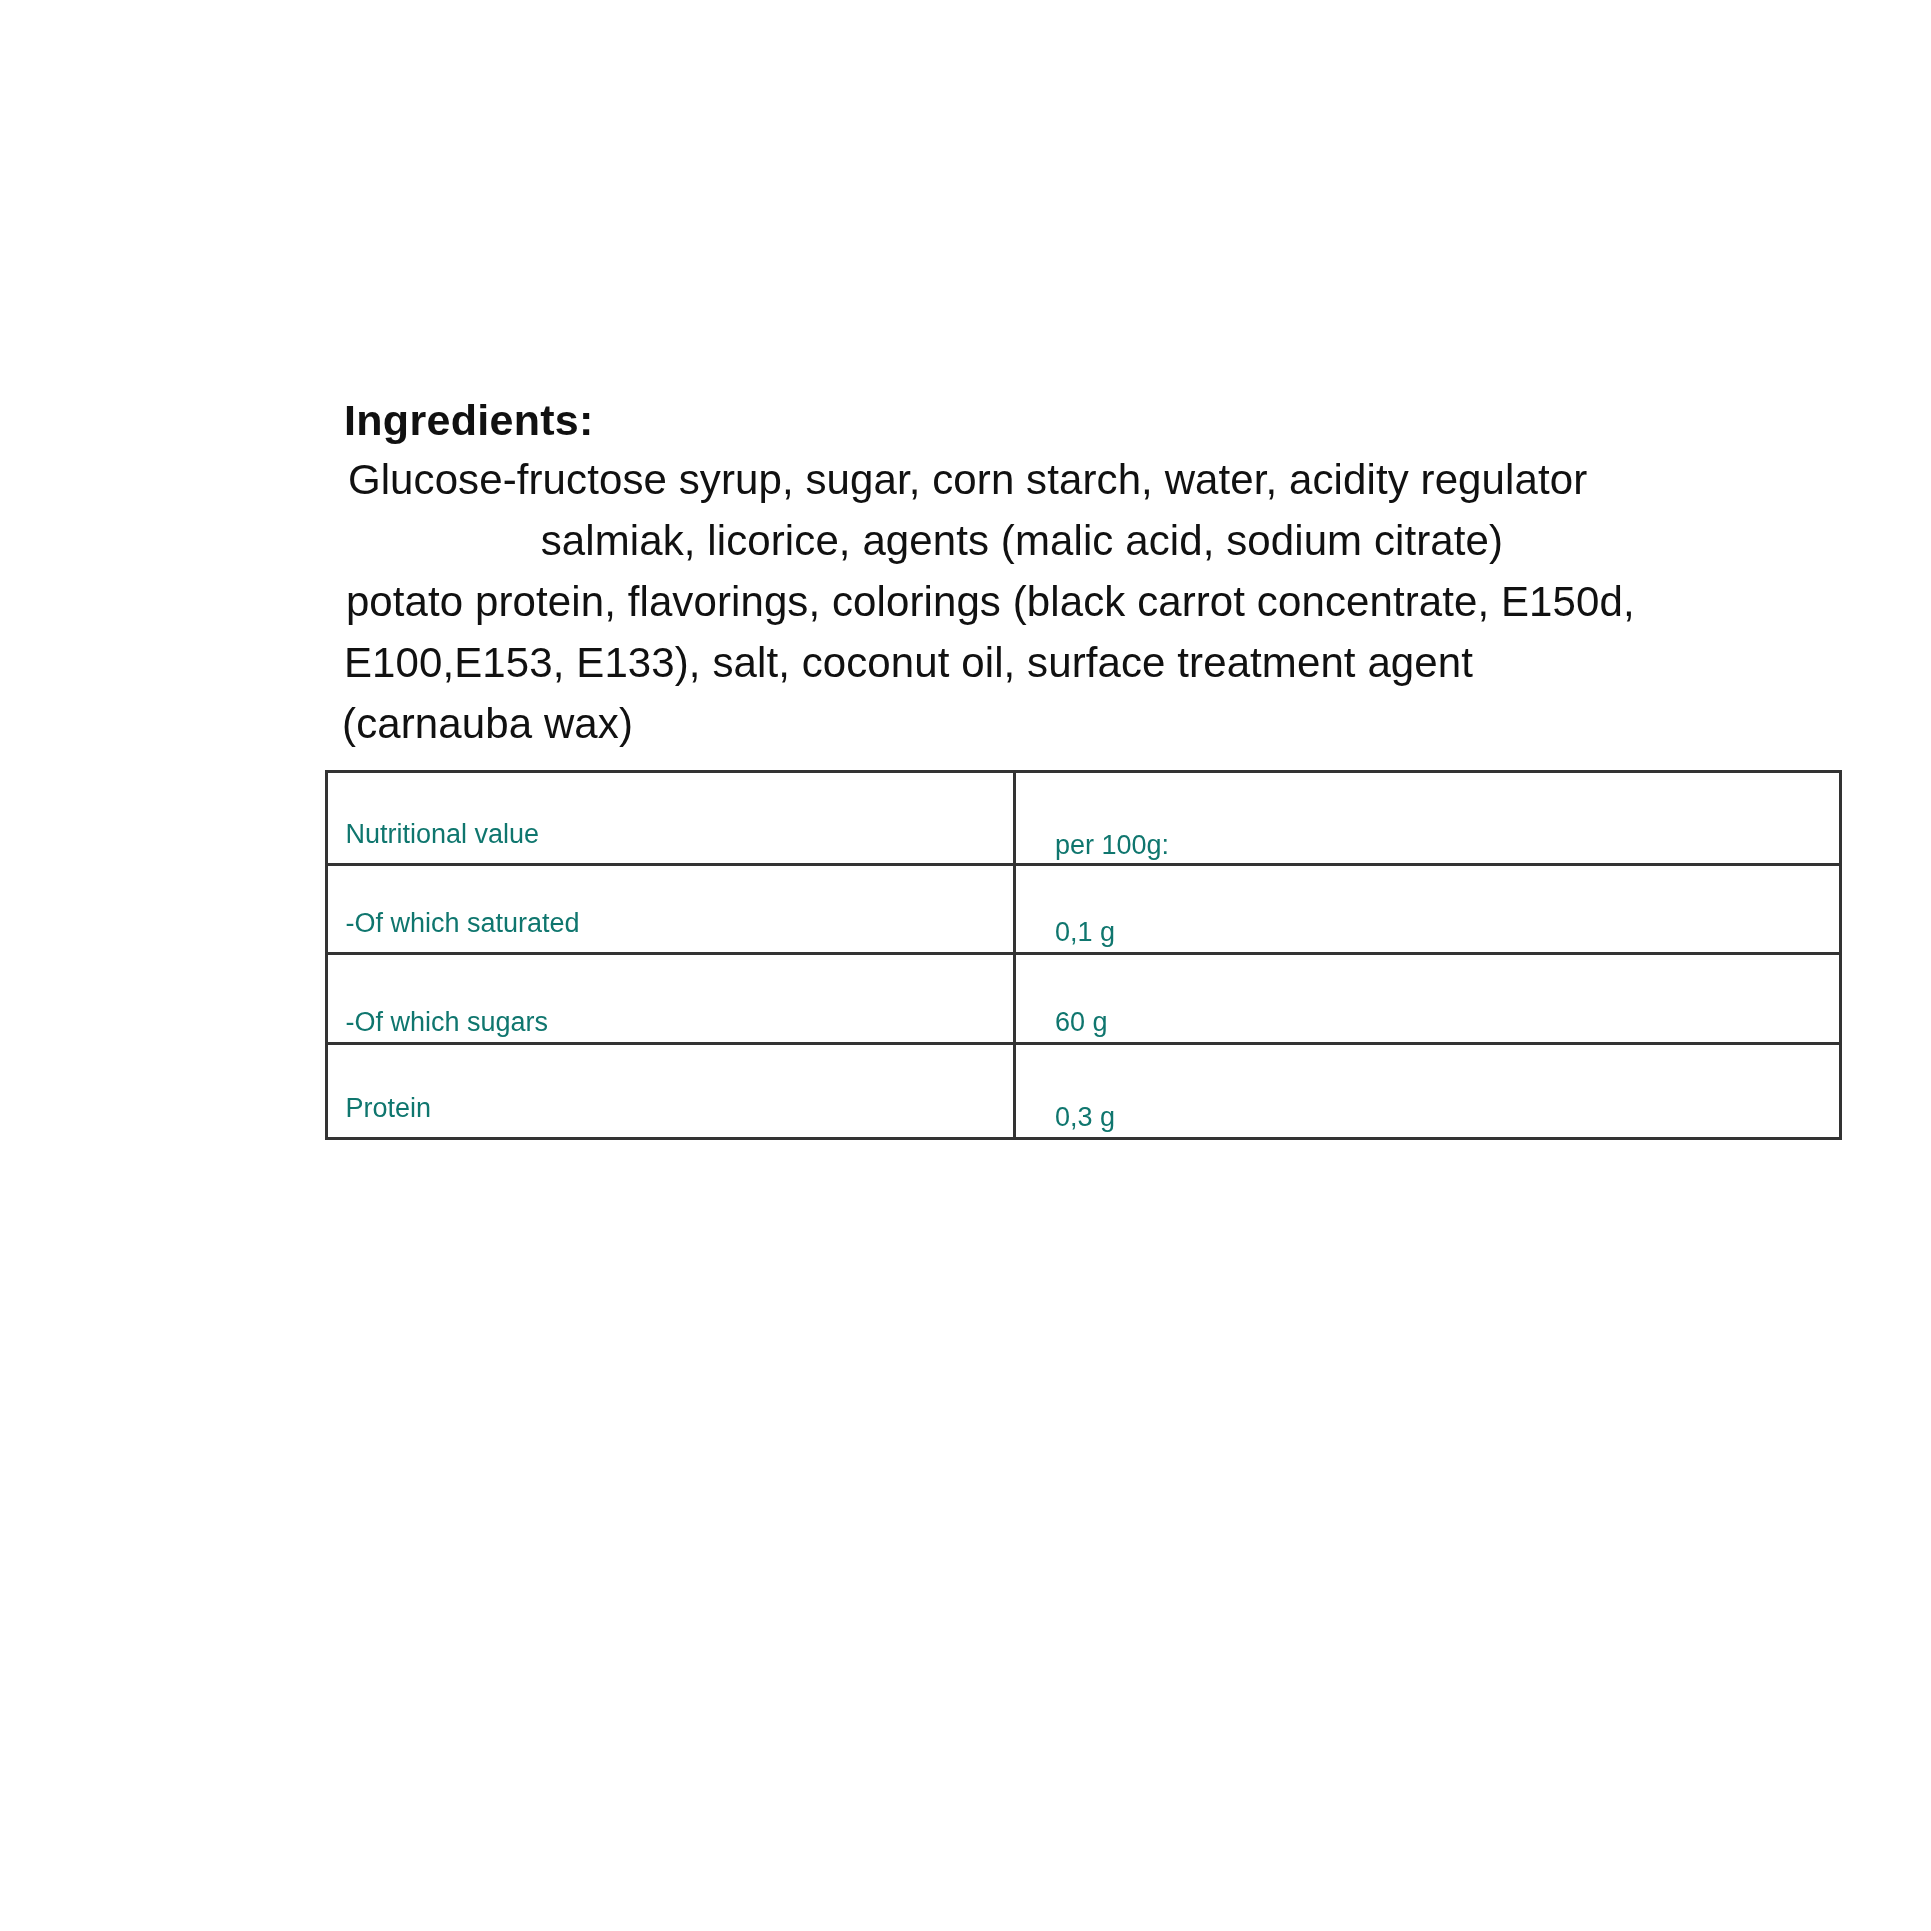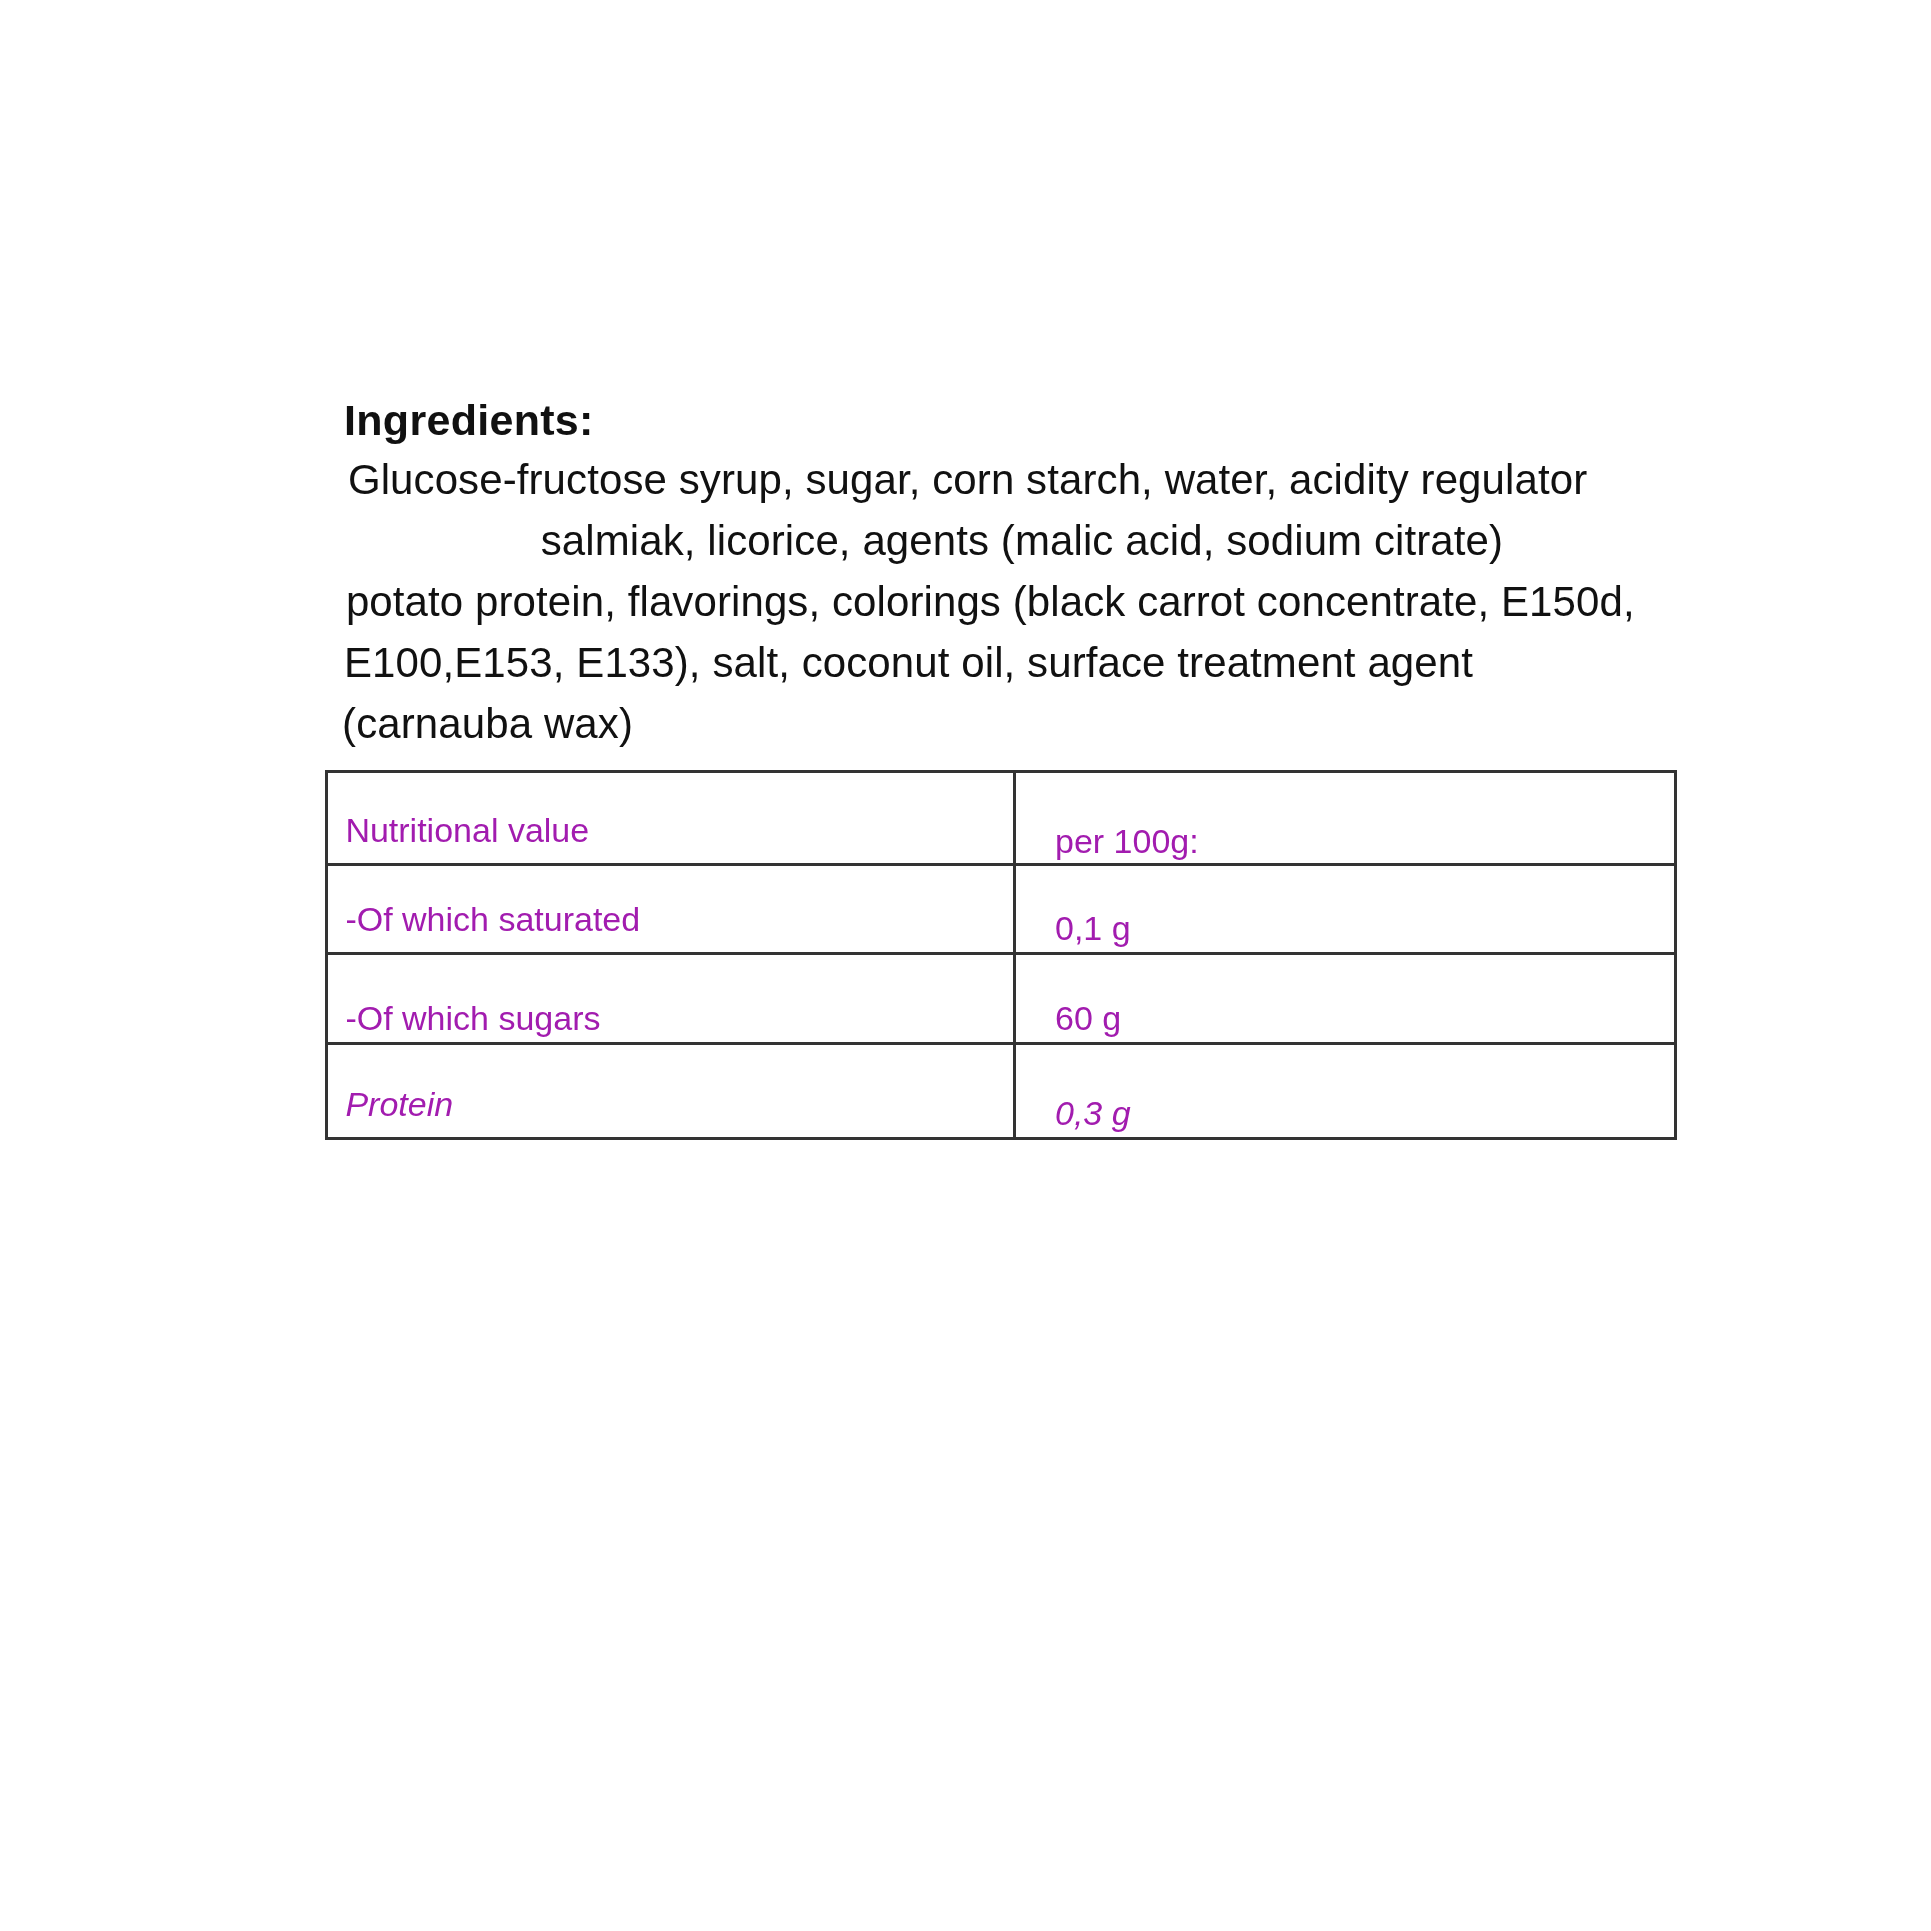--- a/index.html
+++ b/index.html
@@ -37,41 +37,41 @@
     .ing-l0 { padding-left: 3.9px; }
     .ing-l1 { padding-left: 3.9px; text-align: center; }
     .ing-l2 { padding-left: 1.9px; }
     .ing-l3 { padding-left: 0; }
     .ing-l4 { padding-left: -1.9px; margin-left: -1.9px; }
 
     .nutrition-table {
       position: absolute;
       left: 325px;
       top: 770px;
-      width: 1352px;
+      width: 1517px;
       border-collapse: collapse;
       font-family: "Liberation Sans", "DejaVu Sans", sans-serif;
-      font-size: 34px;
-      color: #a21caf;
+      font-size: 27px;
+      color: #0f766e;
     }
     .nutrition-table td {
       border: 3.9px solid #333333;
       padding: 0 0 3.9px 17.4px;
       vertical-align: bottom;
       box-sizing: border-box;
     }
     .nutrition-table td.label-cell { width: 688px; }
     .nutrition-table td.value-cell { padding-left: 39px; }
     .row-0 td { height: 93px; }
     .row-1 td { height: 95px; }
     .row-2 td { height: 91px; }
     .row-3 td { height: 89px; }
     .row-4 td { height: 96px; }
     .row-5 td { height: 90px; }
-    .row-6 td { height: 95px; font-style: italic; }
+    .row-6 td { height: 95px; }
     .row-7 td { height: 102px; }
     .row-0 td.label-cell { padding-bottom: 13.5px; }
     .row-0 td.value-cell { padding-bottom: 1.9px; }
     .row-2 td.label-cell, .row-3 td.label-cell, .row-6 td.label-cell, .row-7 td.label-cell { padding-bottom: 13.5px; }
   </style>
 </head>
 <body>
 
 <section class="ingredients">
   <h2 class="ingredients-title">Ingredients:</h2>

